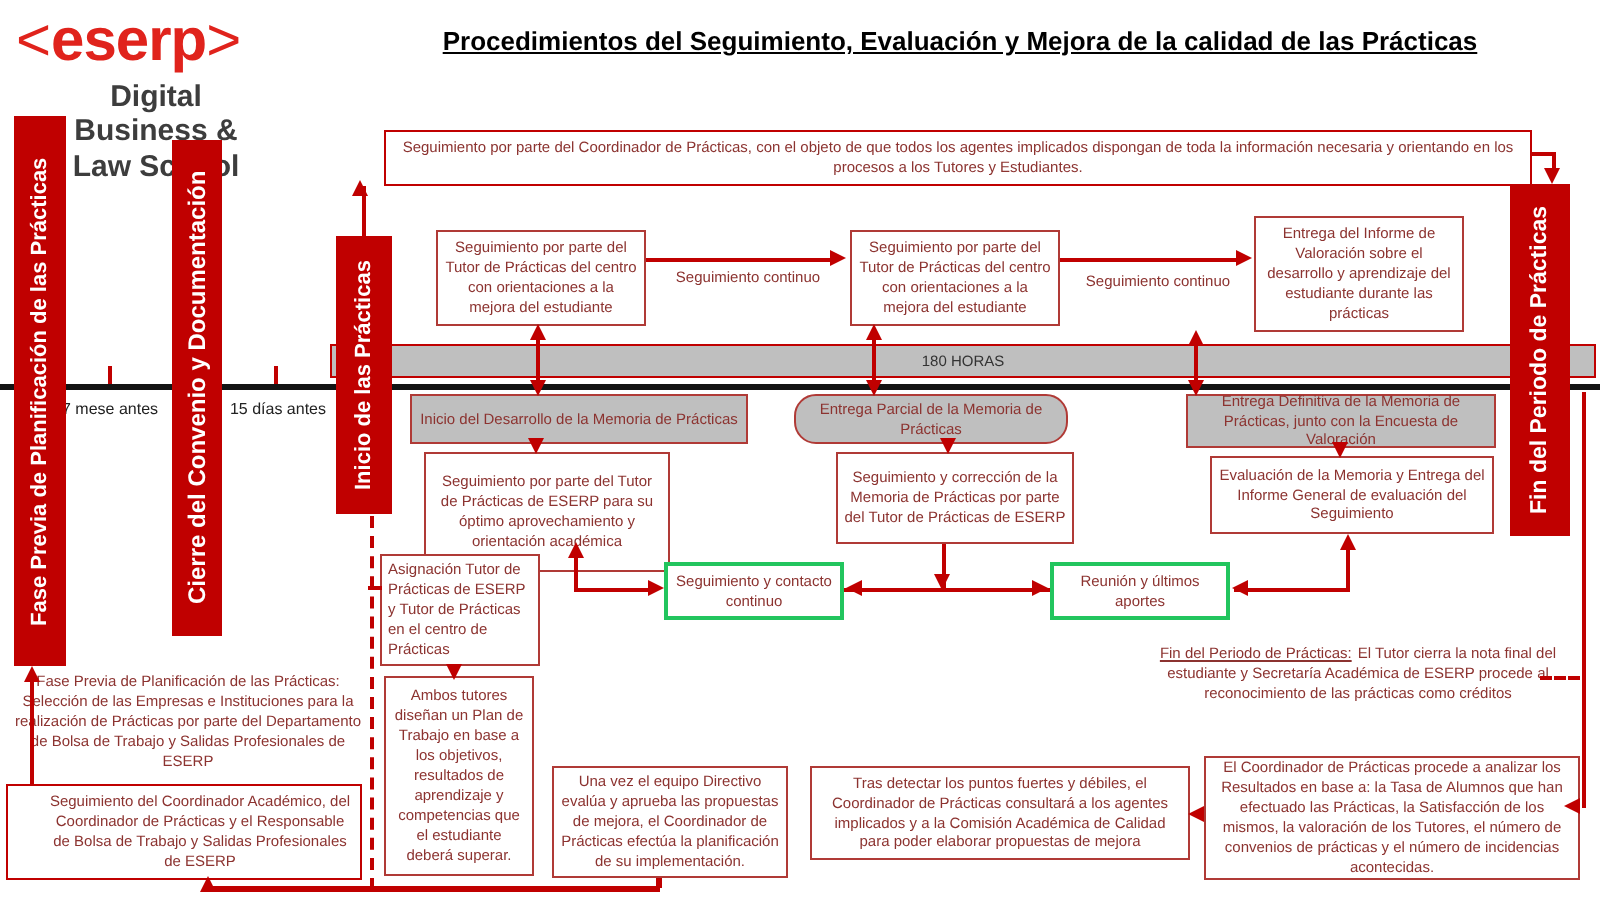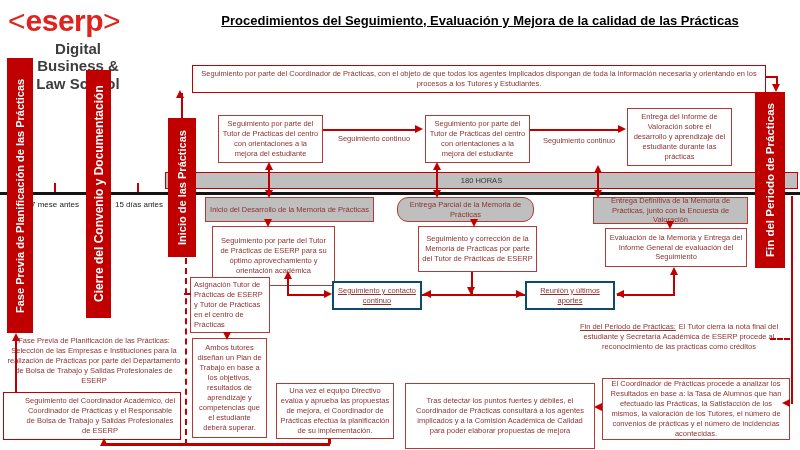--- a/index.html
+++ b/index.html
@@ -2,21 +2,21 @@
 <html><head>
 <meta charset="utf-8">
 <style>
   html,body{margin:0;padding:0;background:#fff;}
   .stage{position:relative;width:800px;height:450px;background:#fff;overflow:hidden;
          font-family:"Liberation Sans",sans-serif;}
   .box{position:absolute;box-sizing:border-box;border:1px solid #b03a36;background:#fff;
        color:#8c3330;font-size:7.5px;line-height:1.32;text-align:center;
        display:flex;align-items:center;justify-content:center;padding:2px 3px;}
   .gray{background:#bfbfbf;}
-  .yellow{border:2px solid #0c4a6e;text-decoration:underline;}
+  .yellow{border:2px solid #22c55e;}
   .noborder{border:none;background:transparent;}
   .tl{text-align:left;justify-content:flex-start;align-items:flex-start;}
   .vbar{position:absolute;box-sizing:border-box;background:#c00000;color:#fff;font-weight:bold;
         writing-mode:vertical-rl;transform:rotate(180deg);display:flex;align-items:center;
         justify-content:center;text-align:center;z-index:6;}
   .hline,.vline{position:absolute;background:#c00000;z-index:5;}
   .arr{position:absolute;width:0;height:0;z-index:7;}
   .arr.up{border-left:4px solid transparent;border-right:4px solid transparent;border-bottom:8px solid #c00000;}
   .arr.down{border-left:4px solid transparent;border-right:4px solid transparent;border-top:8px solid #c00000;}
   .arr.left{border-top:4px solid transparent;border-bottom:4px solid transparent;border-right:8px solid #c00000;}
@@ -82,21 +82,21 @@
   <div class="box yellow" style="left:332px;top:281px;width:90px;height:29px;z-index:3;">Seguimiento y contacto continuo</div>
   <div class="box yellow" style="left:525px;top:281px;width:90px;height:29px;z-index:3;">Reunión y últimos aportes</div>
 
   <div class="box tl" style="left:190px;top:277px;width:80px;height:56px;border-width:1.5px;z-index:3;">Asignación Tutor de Prácticas de ESERP y Tutor de Prácticas en el centro de Prácticas</div>
   <div class="box" style="left:192px;top:338px;width:75px;height:100px;z-index:3;">Ambos tutores diseñan un Plan de Trabajo en base a los objetivos, resultados de aprendizaje y competencias que el estudiante deberá superar.</div>
 
   <div class="box noborder" style="left:4px;top:334px;width:180px;height:54px;z-index:3;">Fase Previa de Planificación de las Prácticas: Selección de las Empresas e Instituciones para la realización de Prácticas por parte del Departamento de Bolsa de Trabajo y Salidas Profesionales de ESERP</div>
   <div class="box" style="left:3px;top:392px;width:178px;height:48px;border-width:1.5px;border-color:#c00000;z-index:3;padding-left:19px;">Seguimiento del Coordinador Académico, del Coordinador de Prácticas y el Responsable de Bolsa de Trabajo y Salidas Profesionales de ESERP</div>
 
   <div class="box" style="left:276px;top:383px;width:118px;height:56px;z-index:3;">Una vez el equipo Directivo evalúa y aprueba las propuestas de mejora, el Coordinador de Prácticas efectúa la planificación de su implementación.</div>
-  <div class="box" style="left:405px;top:383px;width:190px;height:66px;z-index:3;">Tras detectar los puntos fuertes y débiles, el Coordinador de Prácticas consultará a los agentes implicados y a la Comisión Académica de Calidad para poder elaborar propuestas de mejora</div>
+  <div class="box" style="left:405px;top:383px;width:190px;height:47px;z-index:3;">Tras detectar los puntos fuertes y débiles, el Coordinador de Prácticas consultará a los agentes implicados y a la Comisión Académica de Calidad para poder elaborar propuestas de mejora</div>
   <div class="box" style="left:602px;top:378px;width:188px;height:62px;z-index:3;">El Coordinador de Prácticas procede a analizar los Resultados en base a: la Tasa de Alumnos que han efectuado las Prácticas, la Satisfacción de los mismos, la valoración de los Tutores, el número de convenios de prácticas y el número de incidencias acontecidas.</div>
 
   <div class="box noborder" style="left:565px;top:320px;width:228px;height:46px;display:block;z-index:3;">
     <span class="underl">Fin del Periodo de Prácticas:</span><span>El Tutor cierra la nota final del estudiante y Secretaría Académica de ESERP procede al reconocimiento de las prácticas como créditos</span>
   </div>
 
   <div class="vline" style="left:181px;top:93px;width:2px;height:25px;"></div>
   <div class="arr up" style="left:176px;top:90px;"></div>
 
   <div class="hline" style="left:766px;top:76px;width:12px;height:2px;"></div>

